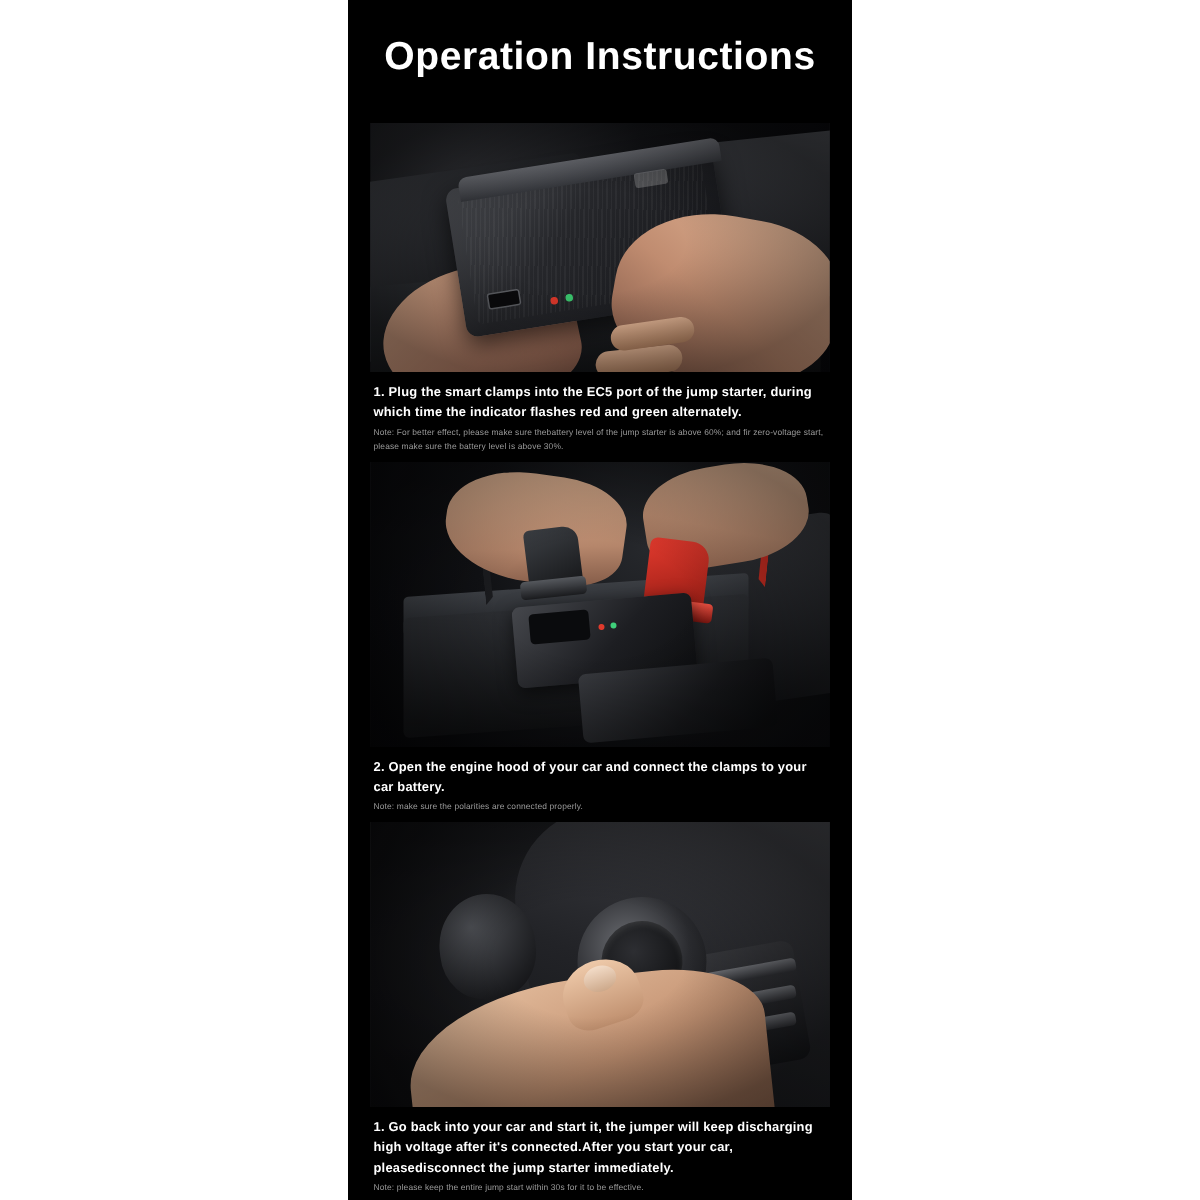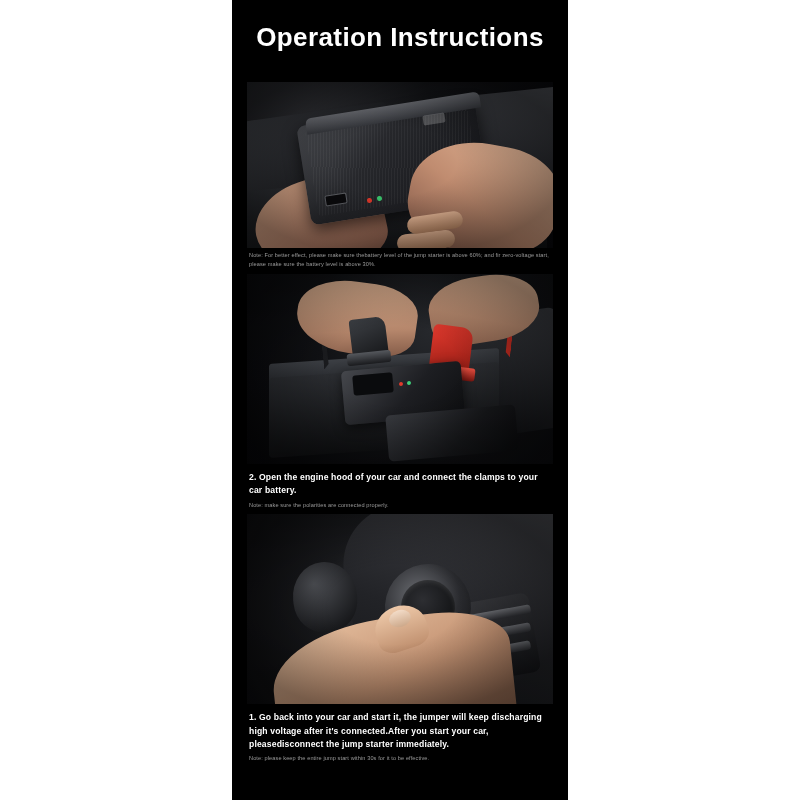--- a/index.html
+++ b/index.html
@@ -440,20 +440,21 @@
           <div class="p1-port"></div>
           <div class="p1-led" style="left:120px; top:116px; background:#d8372a;"></div>
           <div class="p1-led" style="left:130px; top:114px; background:#39c06a;"></div>
           <div class="p1-plug"></div>
           <div class="p1-plug-blue"></div>
           <div class="p1-hand-r"></div>
           <div class="p1-finger" style="left:150px; top:150px; width:58px; height:18px; transform:rotate(-6deg);"></div>
           <div class="p1-finger" style="left:160px; top:132px; width:56px; height:17px; transform:rotate(-8deg);"></div>
           <div class="p3-blur"></div>
         </div>
+        <div class="caption">1. Plug the smart clamps into the EC5 port of the jump starter, during which time the indicator flashes red and green alternately.</div>
         <div class="note">Note: For better effect, please make sure thebattery level of the jump starter is above 60%; and fir zero-voltage start, please make sure the battery level is above 30%.</div>
       </div>
 
       <div class="step">
         <div class="photo tall">
           <div class="p2-bg"></div>
           <div class="p2-engine-r"></div>
           <div class="p2-battery-top"></div>
           <div class="p2-battery"></div>
           <div class="p2-cable-b"></div>

